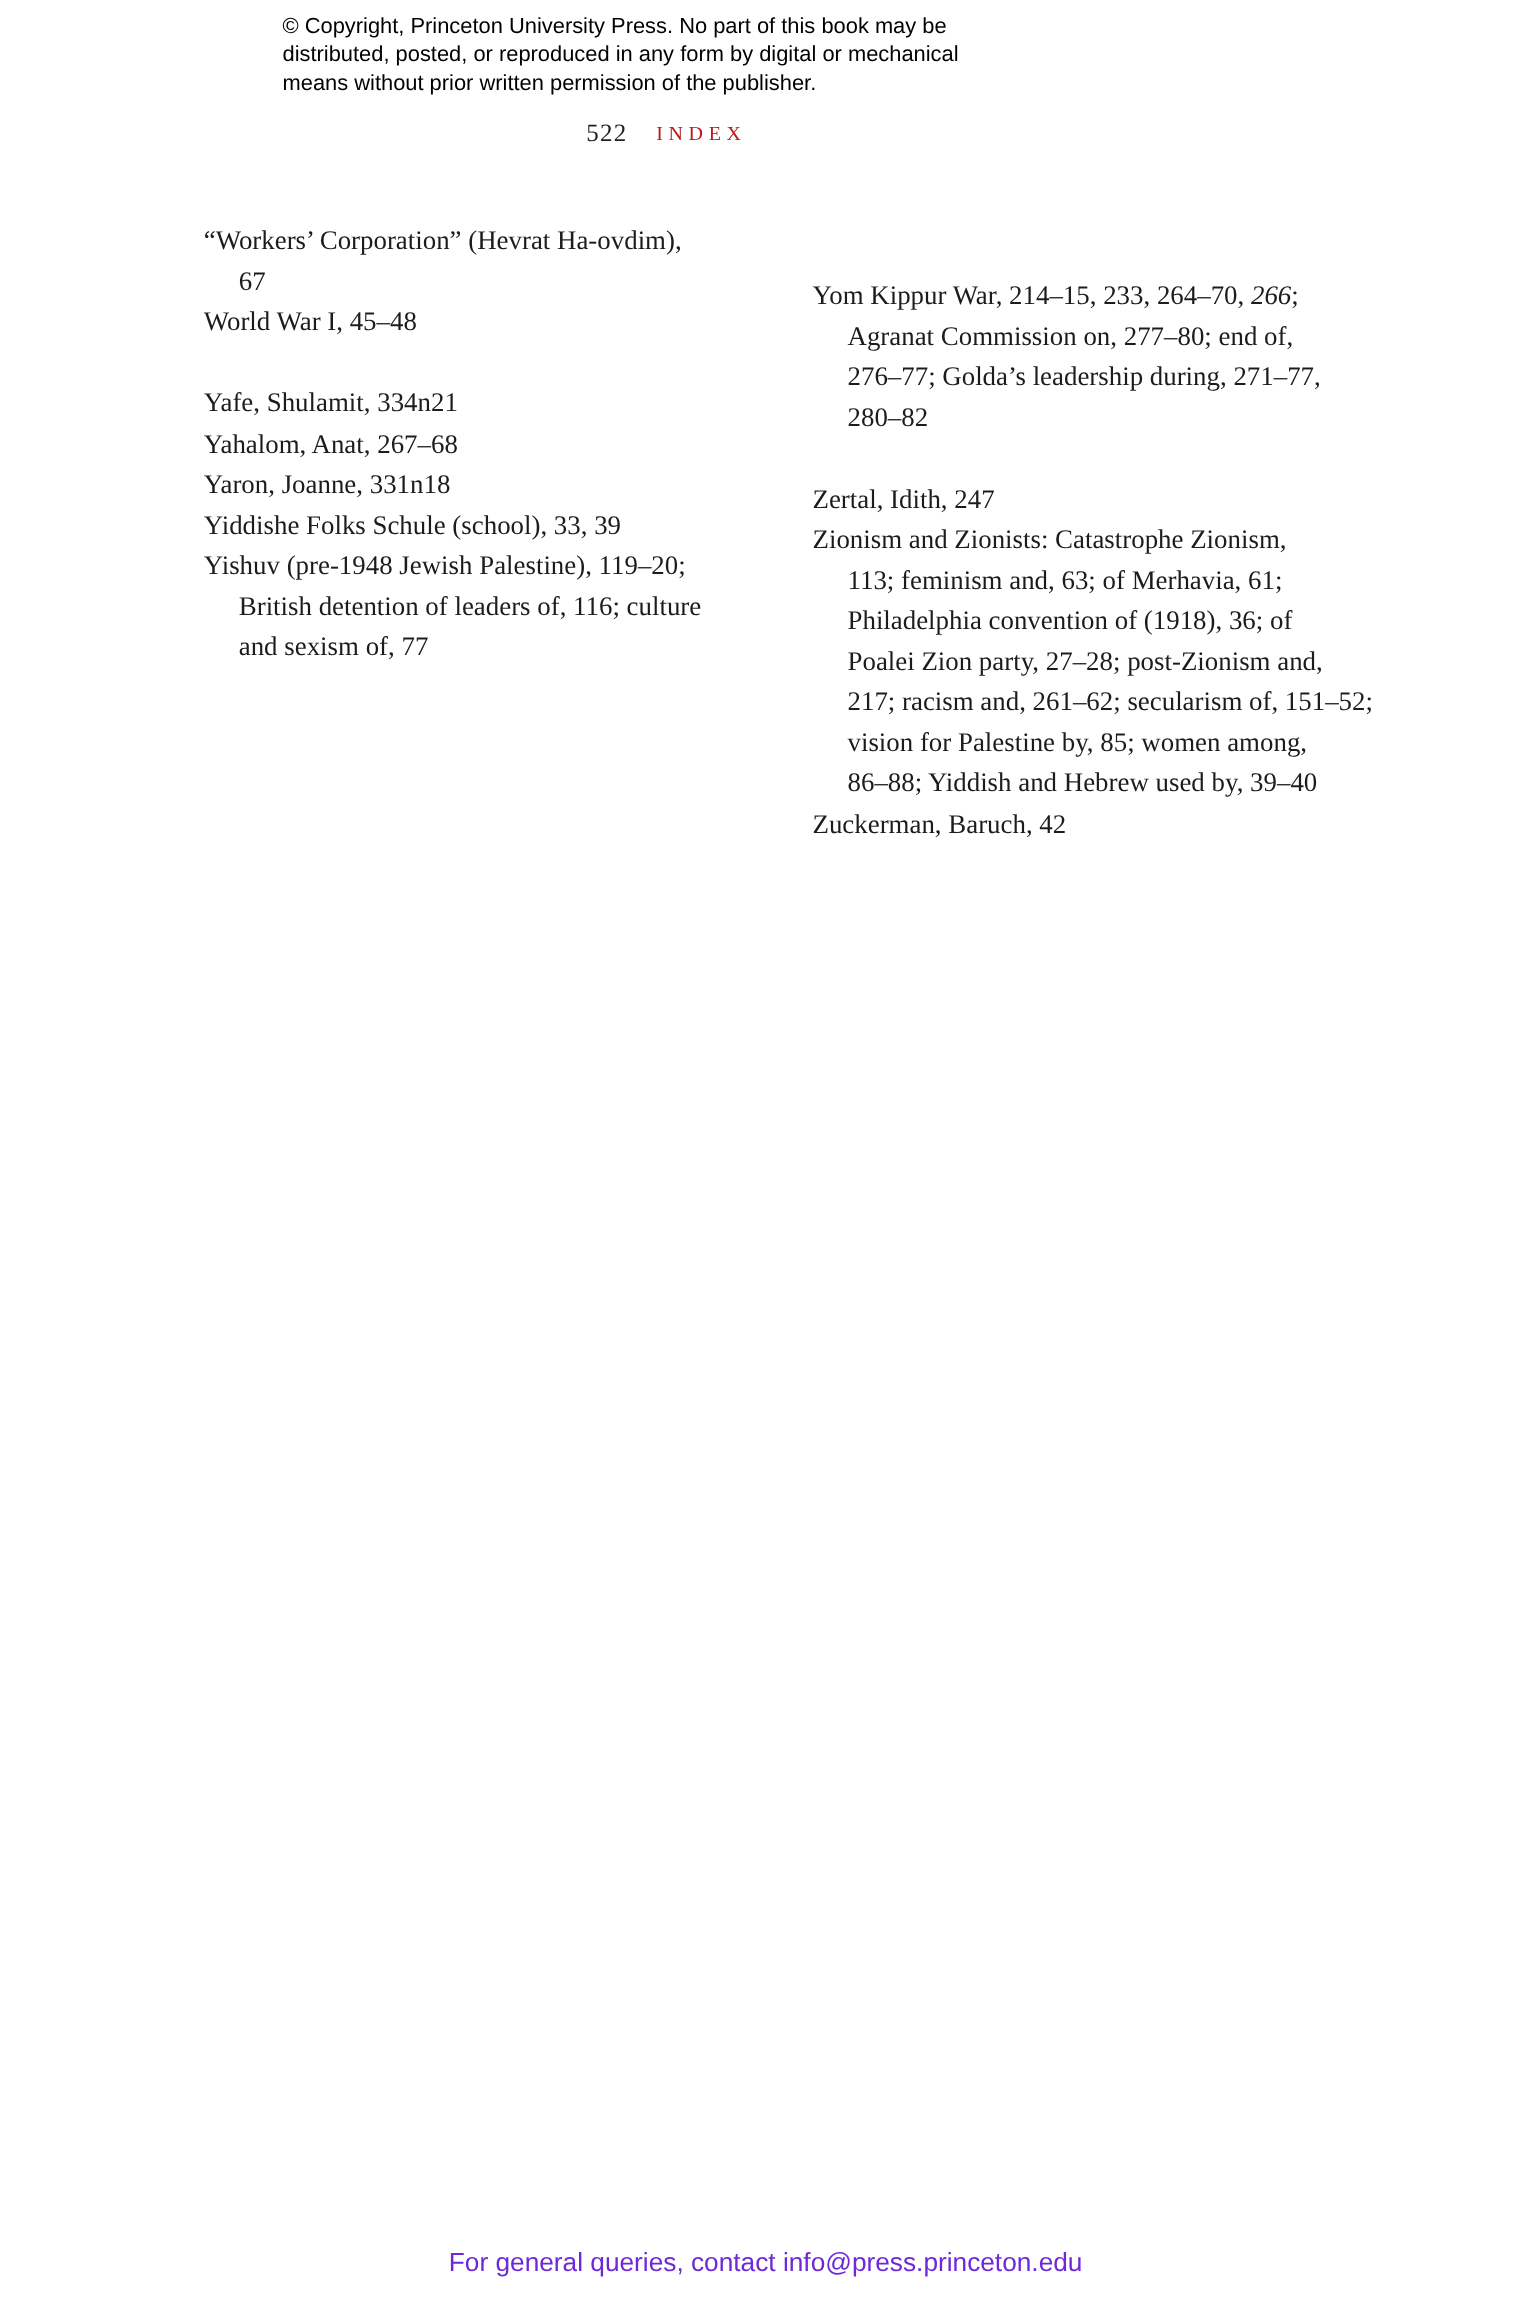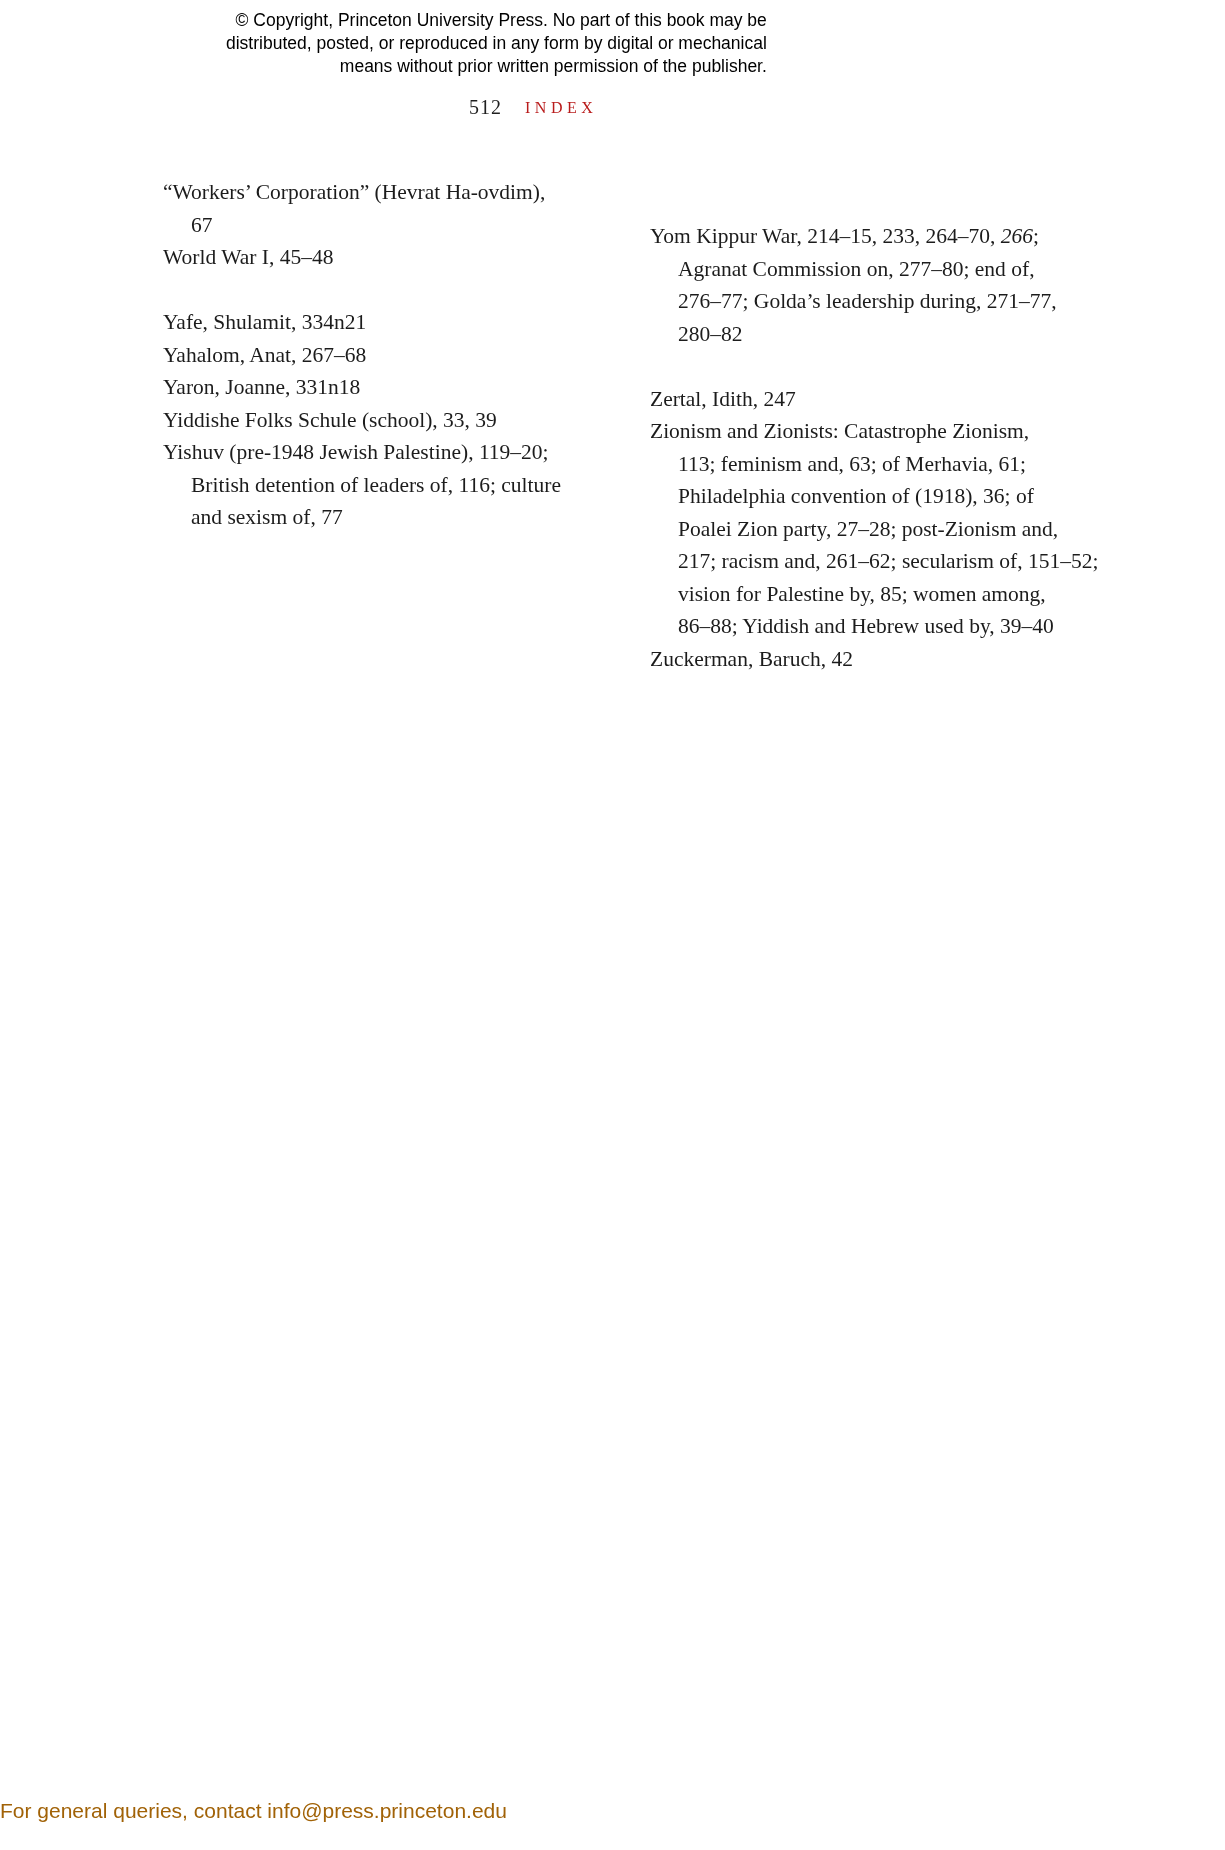--- a/index.html
+++ b/index.html
@@ -18,21 +18,20 @@
     background: #ffffff;
   }
   .copyright {
     position: absolute;
     left: 226px;
     top: 9px;
     font-family: "Liberation Sans", sans-serif;
     font-size: 17.5px;
     line-height: 23px;
     color: #000000;
-    text-align: right;
   }
   .page-number {
     position: absolute;
     left: 469px;
     top: 96px;
     font-size: 20px;
     letter-spacing: 1px;
     color: #1f1f1f;
   }
   .head-title {
@@ -53,37 +52,38 @@
   .col-left  { left: 163px; width: 470px; }
   .col-right { left: 650px; width: 470px; margin-top: 44px; }
   .index-line { white-space: nowrap; }
   .index-line.indent { padding-left: 28px; }
   .index-line em { font-style: italic; }
   .footer {
     position: absolute;
     left: 0;
     top: 1799px;
     width: 1225px;
+    text-align: center;
     font-family: "Liberation Sans", sans-serif;
     font-size: 21px;
-    color: #a16207;
+    color: #6d28d9;
   }
 </style>
 </head>
 <body>
 
 <div class="page">
 
   <div class="copyright">
     <div>© Copyright, Princeton University Press. No part of this book may be</div>
     <div>distributed, posted, or reproduced in any form by digital or mechanical</div>
     <div>means without prior written permission of the publisher.</div>
   </div>
 
-  <span class="page-number">512</span>
+  <span class="page-number">522</span>
   <span class="head-title">INDEX</span>
 
   <div class="col col-left" id="col-left">
       <div class="index-line"><span>“Workers’ Corporation” (Hevrat Ha-ovdim),</span></div>
       <div class="index-line indent"><span>67</span></div>
       <div class="index-line"><span>World War I, 45–48</span></div>
       <div class="index-line">&nbsp;</div>
       <div class="index-line"><span>Yafe, Shulamit, 334n21</span></div>
       <div class="index-line"><span>Yahalom, Anat, 267–68</span></div>
       <div class="index-line"><span>Yaron, Joanne, 331n18</span></div>

